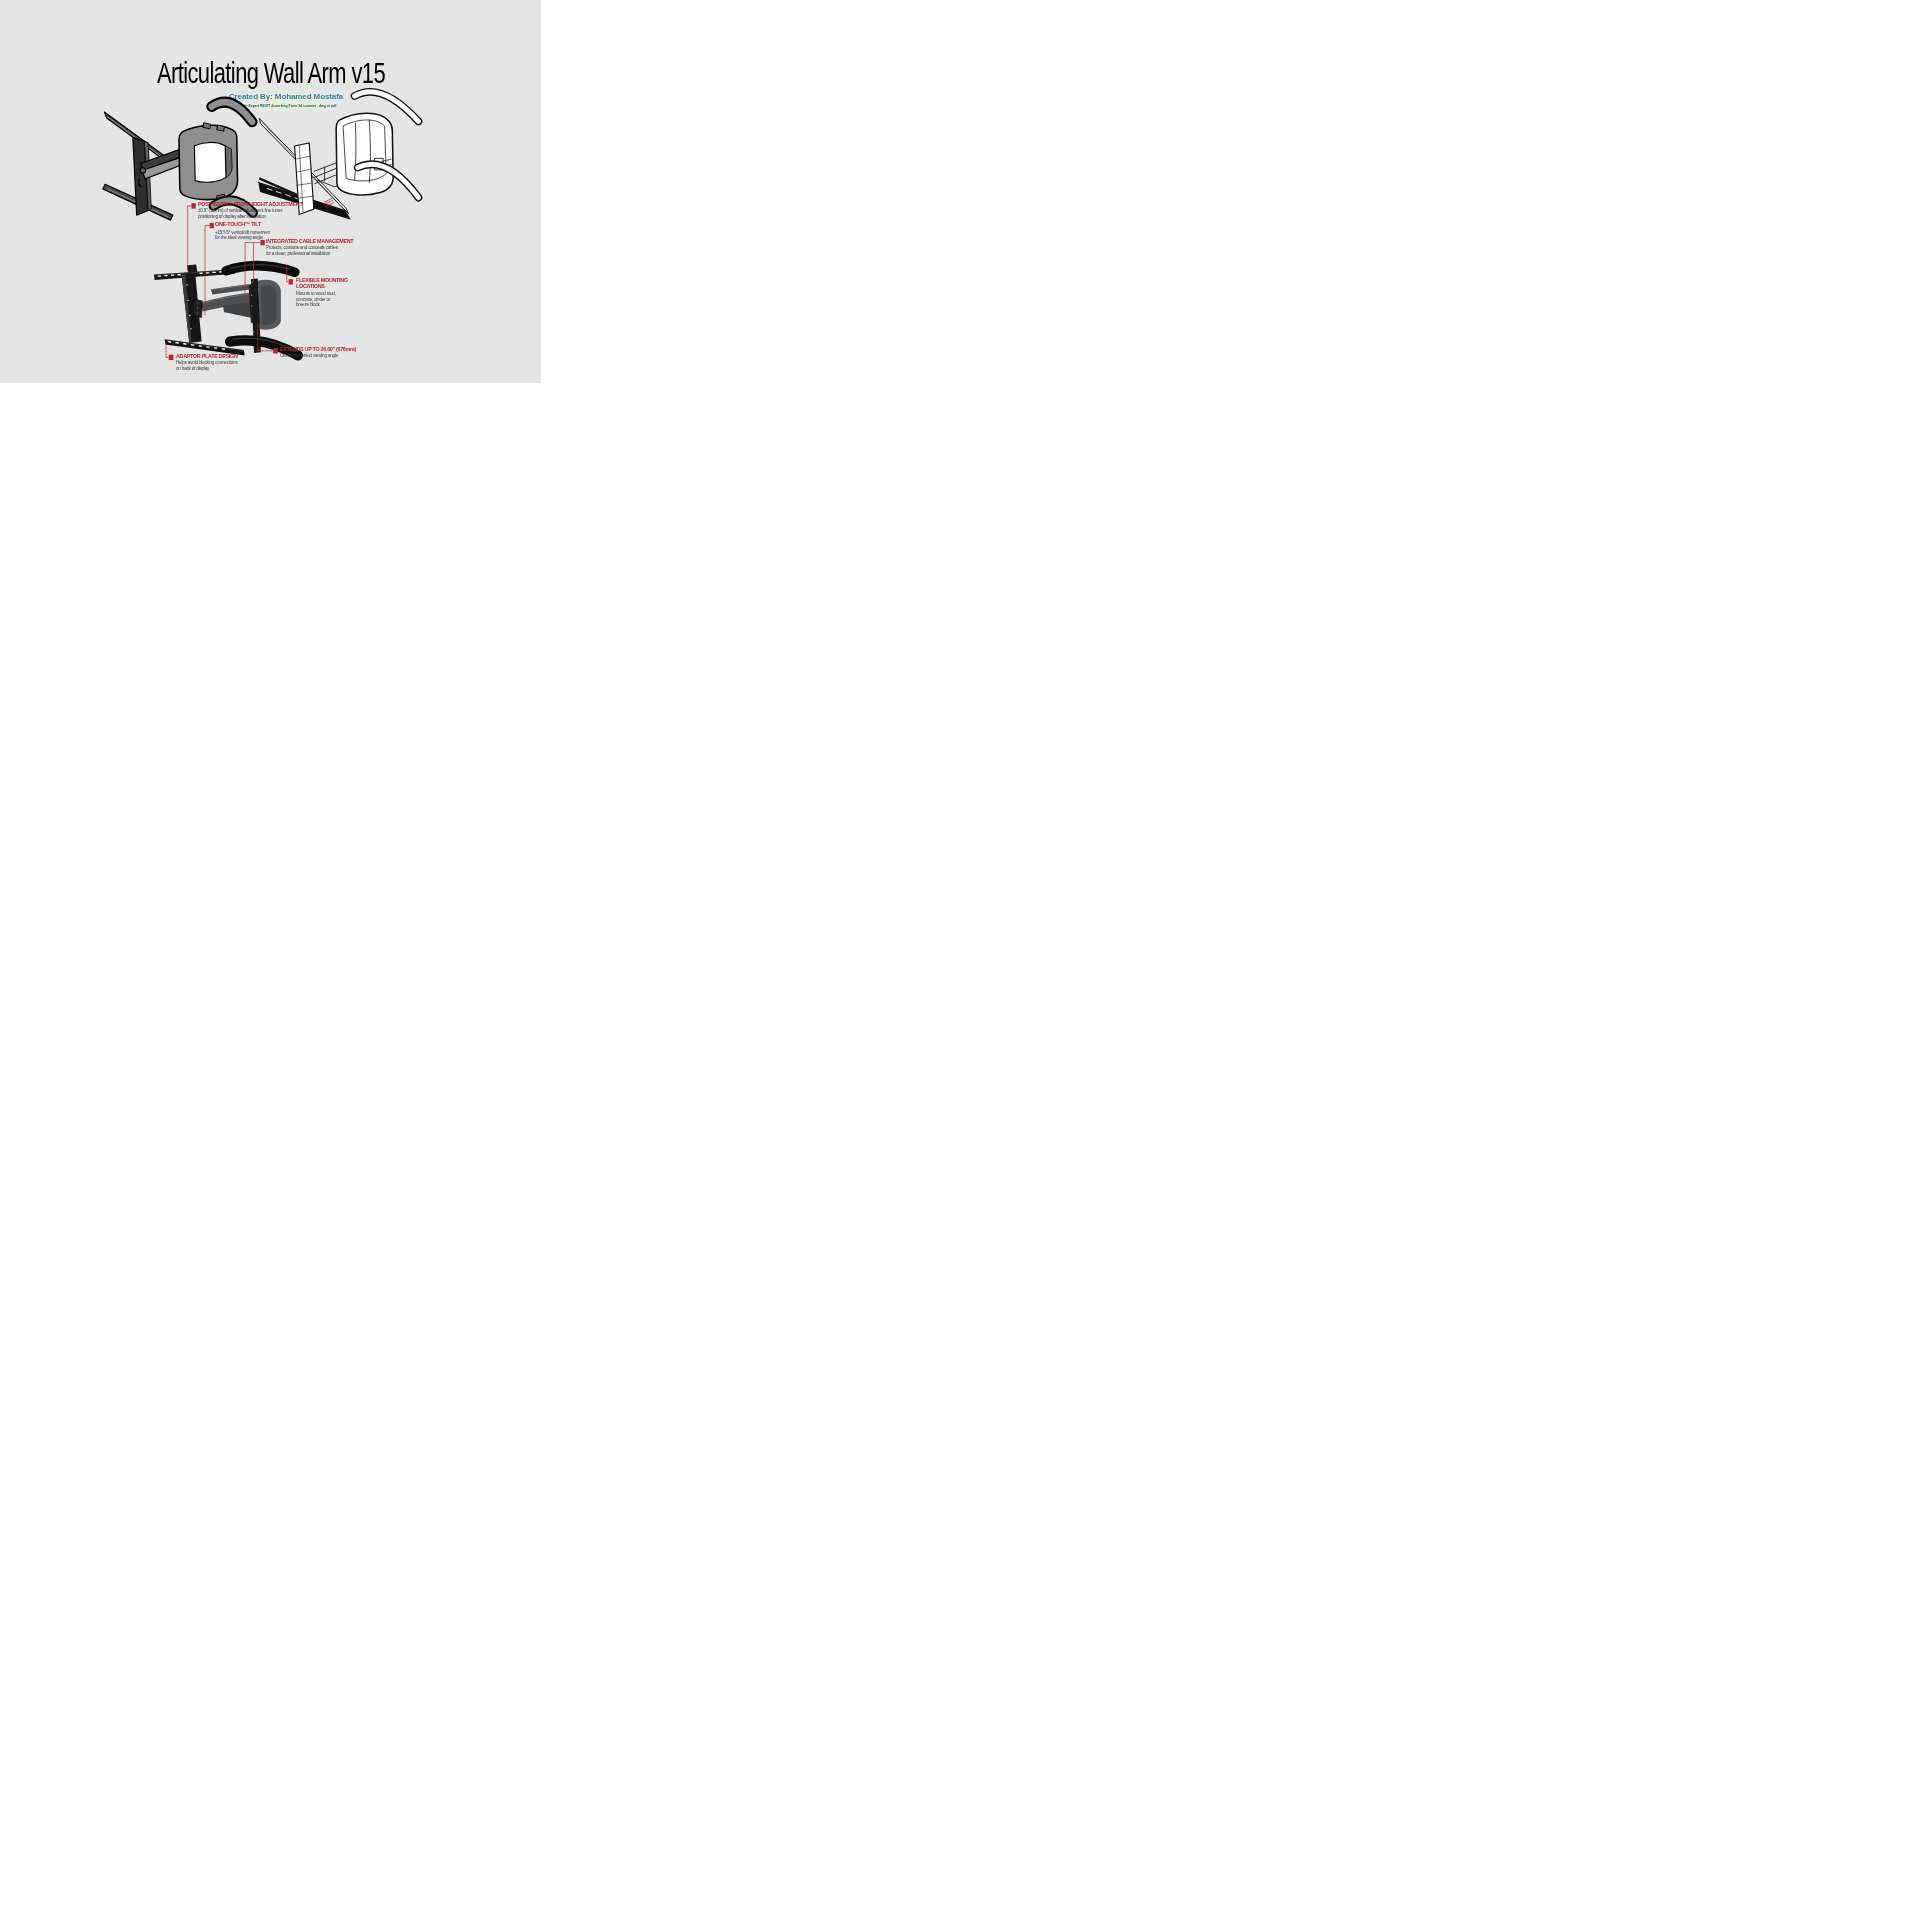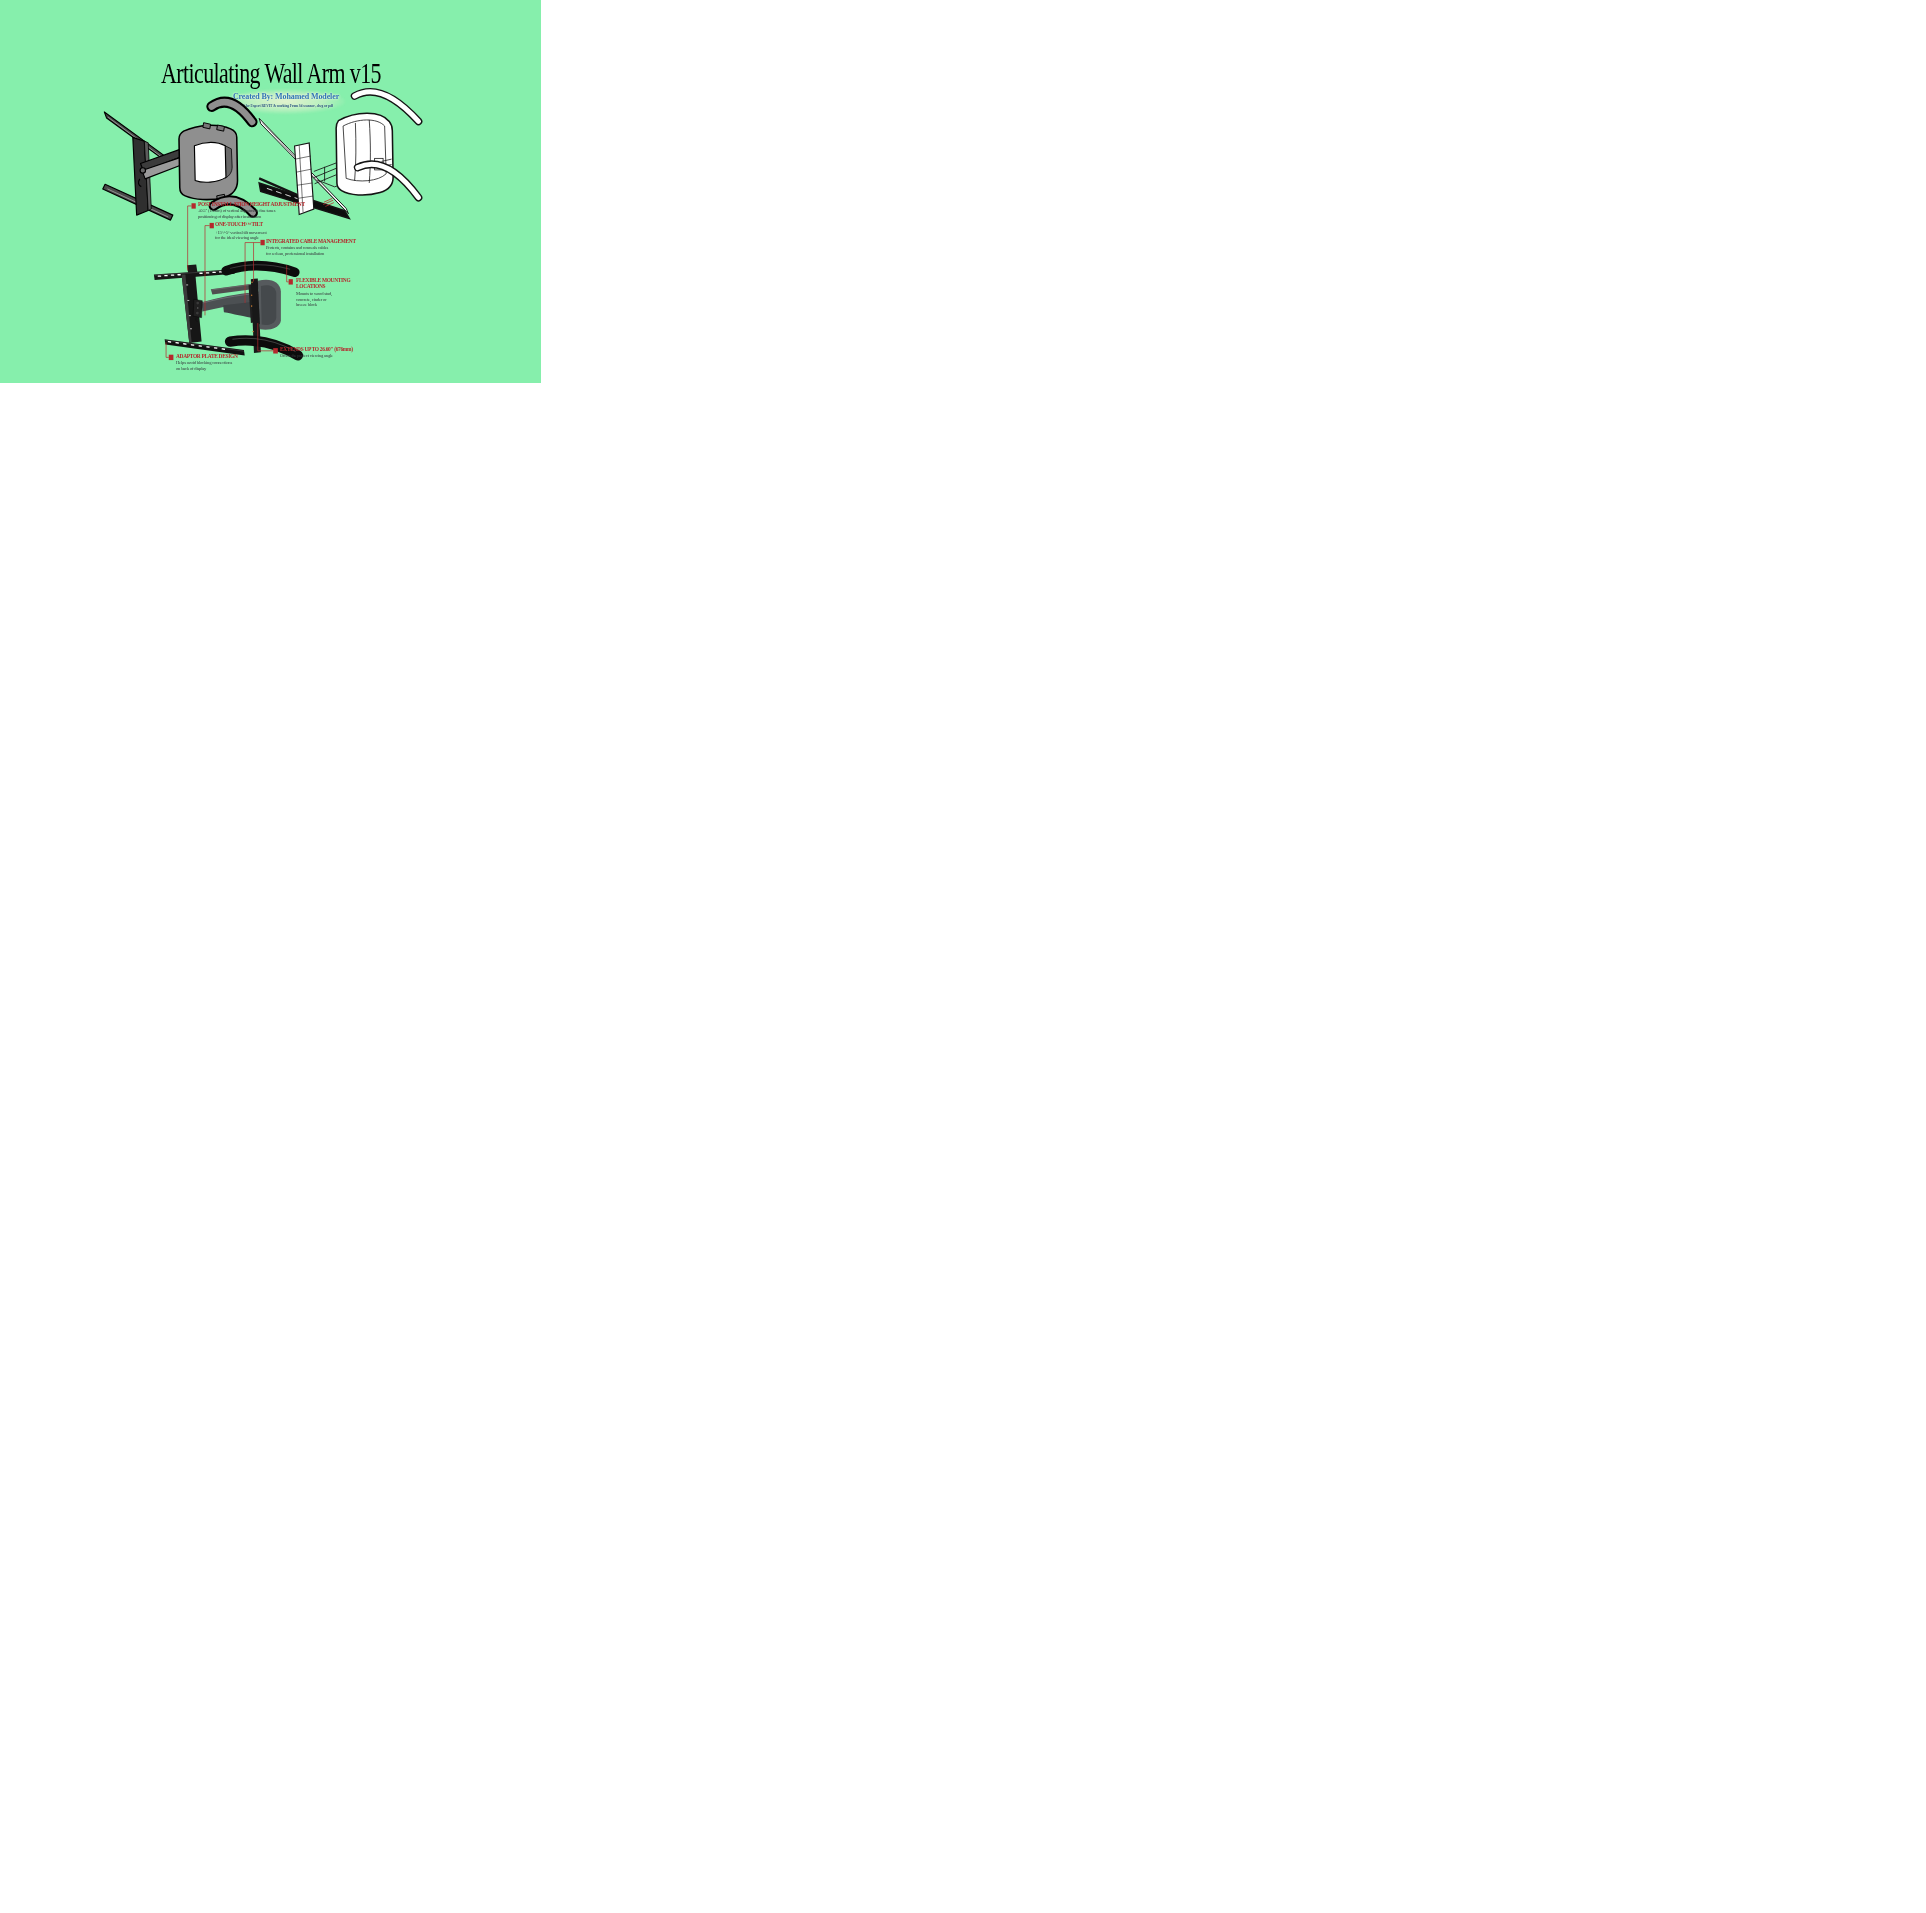--- a/index.html
+++ b/index.html
@@ -1,18 +1,18 @@
 <!DOCTYPE html>
 <html style="--accent: #b5282c; --body-text: #383c3f; --blue: #2e74b5; --blue-dark: #1f4e79; --glow: #e4f2cf; --title: #000000;font-size:6.2px"><head>
 <meta charset="utf-8">
 <style>
   html,body{margin:0;padding:0;background:#ffffff;}
   .page{
-    position:relative;width:541px;height:383px;background:#86efac;overflow:hidden;
-    font-family:Liberation Serif, serif;
+    position:relative;width:541px;height:383px;background:#e5e5e5;overflow:hidden;
+    font-family:Liberation Sans, sans-serif;
   }
   .page-title{
     position:absolute;left:271px;top:57px;margin:0;white-space:nowrap;
     transform:translateX(-50%) scaleX(0.73);transform-origin:center;
     font-size:30px;font-weight:400;color:var(--title,#000);letter-spacing:-0.8px;line-height:32px;
   }
   .byline-glow{
     position:absolute;left:226px;top:89px;width:119px;height:25px;border-radius:50%;
     background:radial-gradient(ellipse at center, var(--glow,#e4f2cf) 0%, rgba(228,242,207,0.55) 45%, rgba(228,242,207,0) 75%);
     filter:blur(0.8px);
@@ -42,21 +42,21 @@
   .co-body div{white-space:nowrap;}
 </style>
 </head>
 <body>
 
 <div class="page">
 
   <h1 class="page-title">Articulating Wall Arm v15</h1>
 
   <div class="byline-glow"></div>
-  <div class="byline">Created By: Mohamed Modeler</div>
+  <div class="byline">Created By: Mohamed Mostafa</div>
   <div class="byline-sub">3d Modeler Expert REVIT &amp; working From 3d scanner , dwg or pdf</div>
 
   <svg class="fig" style="left:102px;top:88px" width="154" height="131" viewBox="0 0 400 340">
     <g stroke="#000" stroke-linejoin="round">
       <polygon points="6,62 168,180 174,196 12,78" fill="#4a4a4a" stroke-width="3"></polygon>
       <line x1="16" y1="76" x2="160" y2="183" stroke="#cfcfcf" stroke-width="1.4"></line>
       <polygon points="8,250 184,330 178,343 2,262" fill="#4a4a4a" stroke-width="3"></polygon>
       <line x1="14" y1="262" x2="172" y2="335" stroke="#cfcfcf" stroke-width="1.4"></line>
       <polygon points="80,128 110,138 120,318 90,330" fill="#2f2f2f" stroke-width="3"></polygon>
       <polygon points="110,138 120,142 128,314 120,318" fill="#5c5c5c" stroke-width="2"></polygon>

